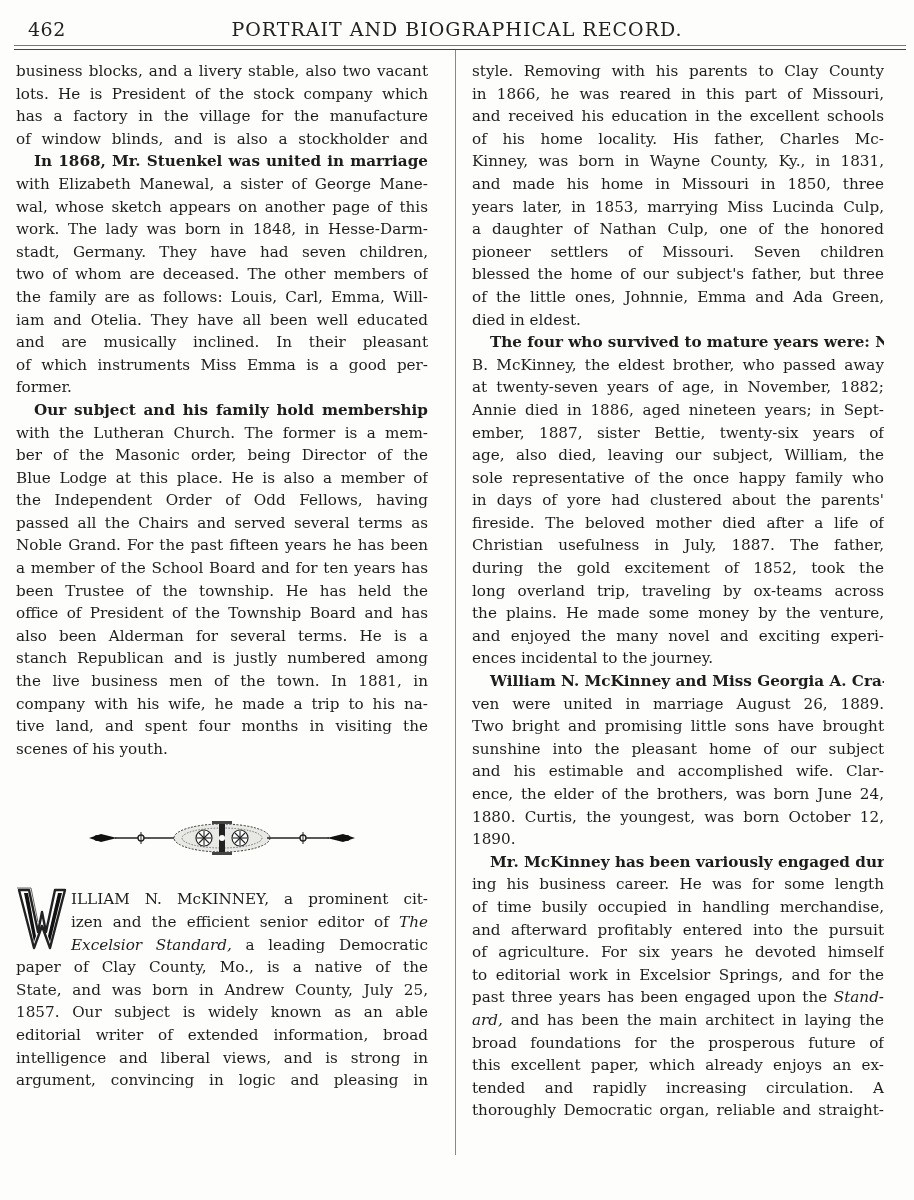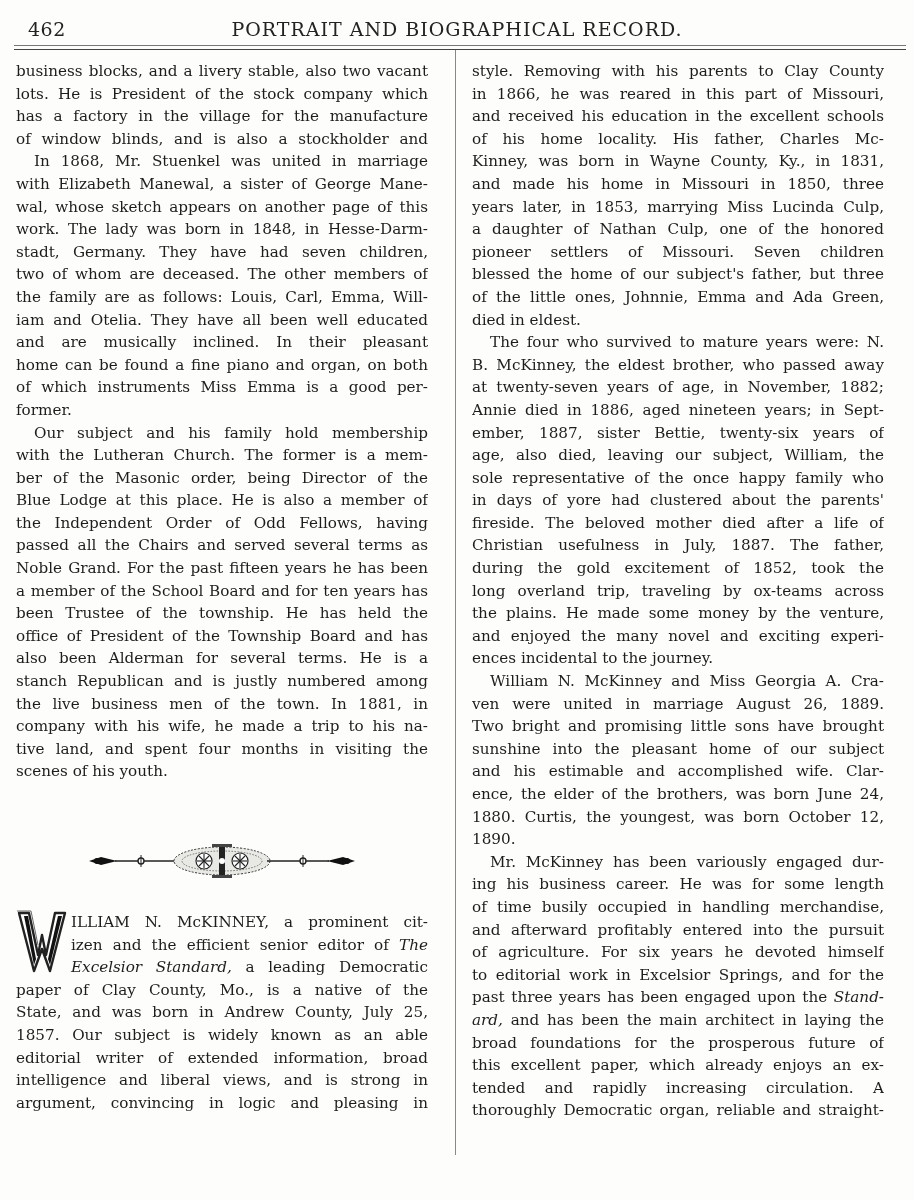--- a/index.html
+++ b/index.html
@@ -30,21 +30,21 @@
   }
   .col-left { left: 16px; }
   .col-right { left: 472px; width: 412px; }
   .line {
     height: 22.6px; line-height: 22.6px;
     font-size: 15.2px; white-space: nowrap;
     text-align: justify; text-align-last: justify;
     overflow: hidden;
   }
   .line.last { text-align-last: left; }
-  .line.indent { padding-left: 18px; }
+  .line.indent { padding-left: 18px; font-weight: bold; }
   .line.drop { padding-left: 55px; }
   .italic { font-style: italic; }
   .ornament-wrap {
     height: 100px; display: flex; align-items: center; justify-content: center;
     margin-top: 28px;
   }
   .dropcap-box { position: relative; }
   .dropcap {
     position: absolute; left: 0; top: -2px;
     width: 52px; height: 66px;
@@ -70,21 +70,20 @@
   <div>
     <div class="line indent">In 1868, Mr. Stuenkel was united in marriage</div>
     <div class="line">with Elizabeth Manewal, a sister of George Mane-</div>
     <div class="line">wal, whose sketch appears on another page of this</div>
     <div class="line">work.  The lady was born in 1848, in Hesse-Darm-</div>
     <div class="line">stadt, Germany.  They have had seven children,</div>
     <div class="line">two of whom are deceased.  The other members of</div>
     <div class="line">the family are as follows: Louis, Carl, Emma, Will-</div>
     <div class="line">iam and Otelia.  They have all been well educated</div>
     <div class="line">and are musically inclined.  In their pleasant</div>
-    <div class="line">home can be found a fine piano and organ, on both</div>
     <div class="line">of which instruments Miss Emma is a good per-</div>
     <div class="line last">former.</div>
   </div>
   <div>
     <div class="line indent">Our subject and his family hold membership</div>
     <div class="line">with the Lutheran Church.  The former is a mem-</div>
     <div class="line">ber of the Masonic order, being Director of the</div>
     <div class="line">Blue Lodge at this place.  He is also a member of</div>
     <div class="line">the Independent Order of Odd Fellows, having</div>
     <div class="line">passed all the Chairs and served several terms as</div>

